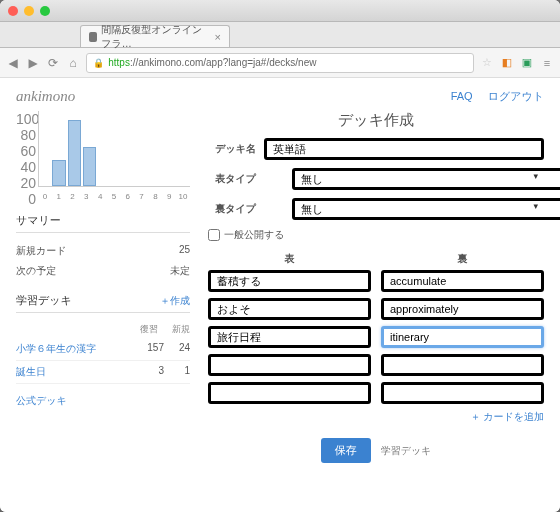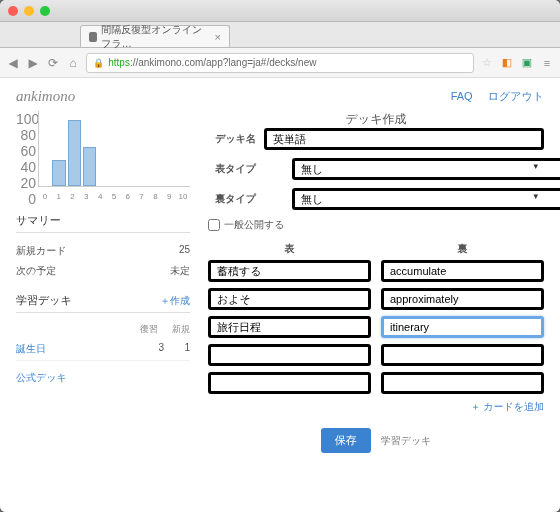--- a/index.html
+++ b/index.html
@@ -32,21 +32,21 @@
 .chart .xaxis { position: absolute; left: 22px; right: 0; bottom: 0; display: flex; font-size: 8px; color: #888; }
 .chart .xaxis span { flex: 1; text-align: center; }
 .section-title { font-size: 11px; color: #333; border-bottom: 1px solid #ddd; padding-bottom: 4px; margin: 12px 0 8px; display: flex; justify-content: space-between; align-items: center; }
 .summary-row { display: flex; justify-content: space-between; font-size: 10px; color: #555; padding: 3px 0; }
 .deck-head { display: flex; justify-content: flex-end; gap: 14px; font-size: 9px; color: #888; padding: 2px 0; }
 .deck-row { display: flex; font-size: 10px; padding: 4px 0; border-bottom: 1px solid #f0f0f0; }
 .deck-row .dname { flex: 1; color: #3b82d0; }
 .deck-row .n { width: 26px; text-align: right; color: #555; }
 .create-link { color: #3b82d0; font-size: 10px; }
 .link { color: #3b82d0; font-size: 10px; margin-top: 10px; display: inline-block; }
-.page-title { text-align: center; font-size: 12px; color: #555; margin-bottom: 0; }
+.page-title { text-align: center; font-size: 15px; color: #555; margin-bottom: 8px; }
 .form-row { display: flex; align-items: center; margin-bottom: 8px; }
 .form-row .lbl { width: 56px; text-align: right; font-size: 10px; color: #555; font-weight: bold; padding-right: 8px; }
 .form-row .ctrl { flex: 1; }
 input[type=text], select { width: 100%; height: 22px; border: 3px solid #000000; border-radius: 3px; padding: 0 6px; font-size: 11px; background: #fff; }
 select { appearance: none; background: #fff; margin-left: 28px; }
 .select-wrap { position: relative; }
 .select-wrap::after { content: "▾"; position: absolute; right: 6px; top: 3px; font-size: 9px; color: #333; pointer-events: none; }
 .checkbox-row { display: flex; align-items: center; gap: 4px; font-size: 10px; color: #555; padding-left: 0; margin: 6px 0 10px; }
 .checkbox-row input { width: 12px; height: 12px; }
 .card-head { display: flex; gap: 10px; }
@@ -157,20 +157,25 @@
         <div class="section-title">
           <span>学習デッキ</span>
           <a class="create-link"><span style="color:#3b82d0">＋</span><span>作成</span></a>
         </div>
         <div class="deck-head">
           <span>復習</span>
           <span>新規</span>
         </div>
         <div id="deck-rows">
             <div class="deck-row">
+              <span class="dname">小学６年生の漢字</span>
+              <span class="n">157</span>
+              <span class="n">24</span>
+            </div>
+            <div class="deck-row">
               <span class="dname">誕生日</span>
               <span class="n">3</span>
               <span class="n">1</span>
             </div>
           </div>
 
         <a class="link">公式デッキ</a>
       </div>
 
       <div class="right">

